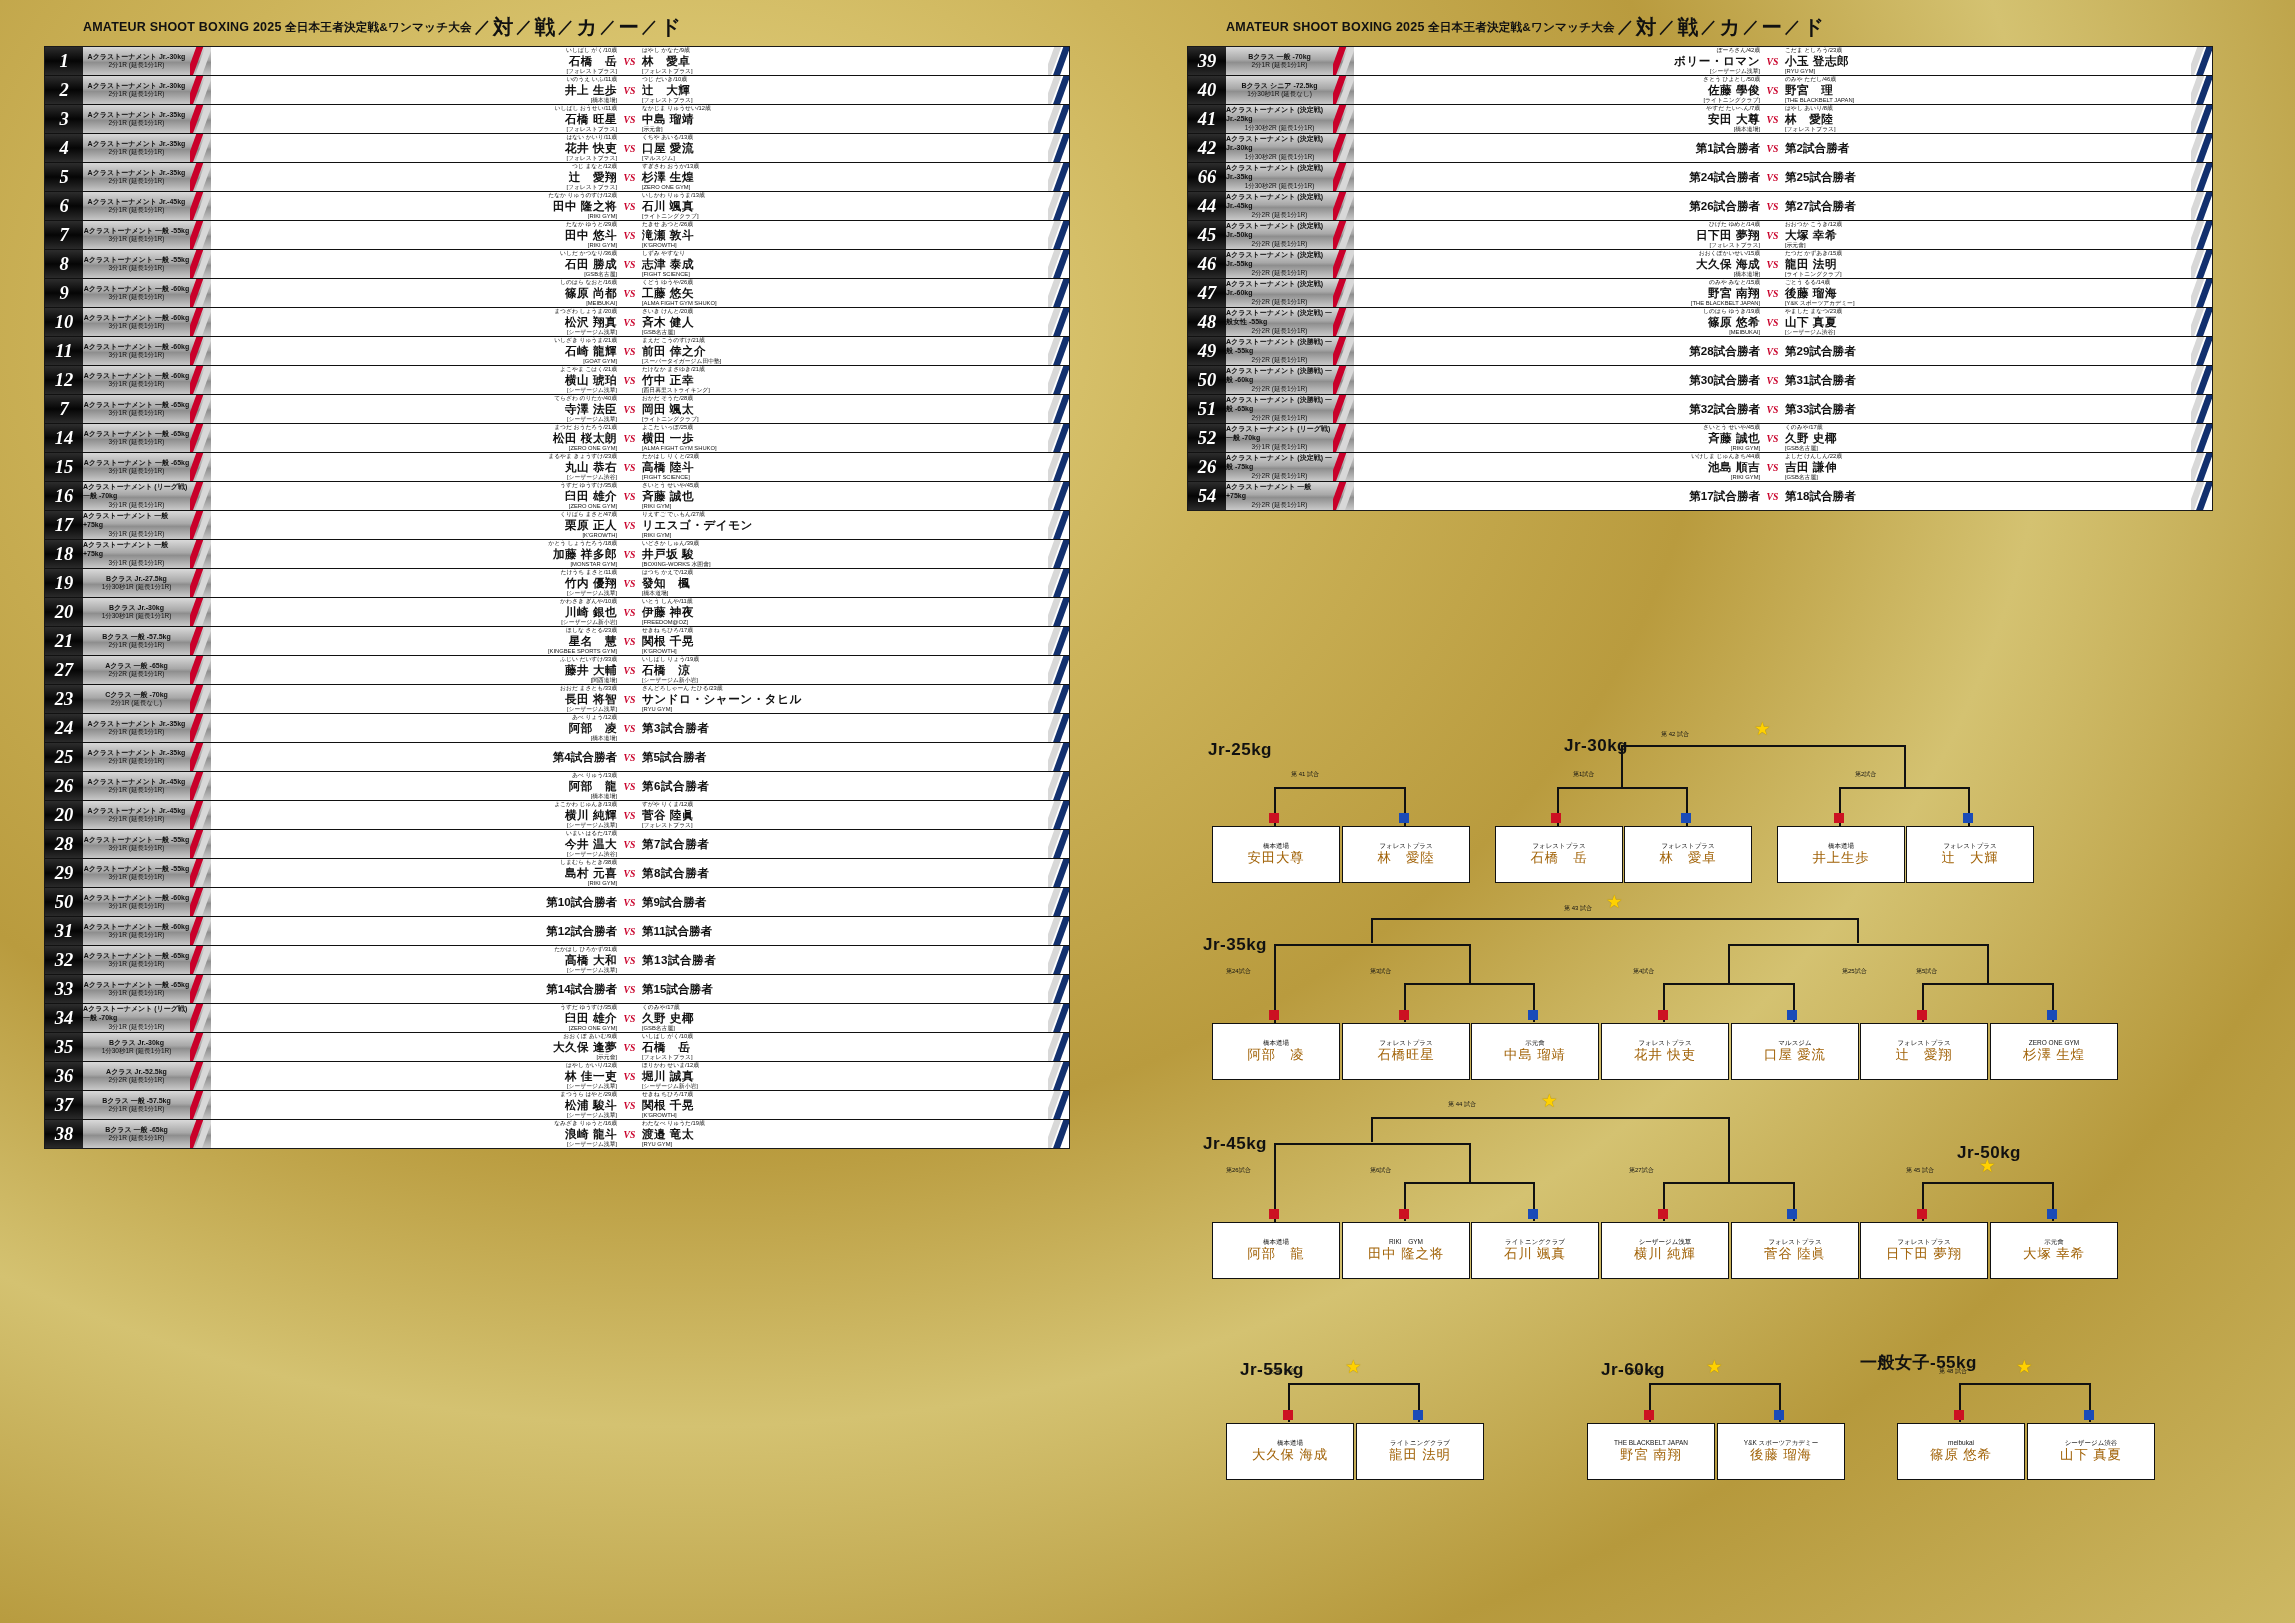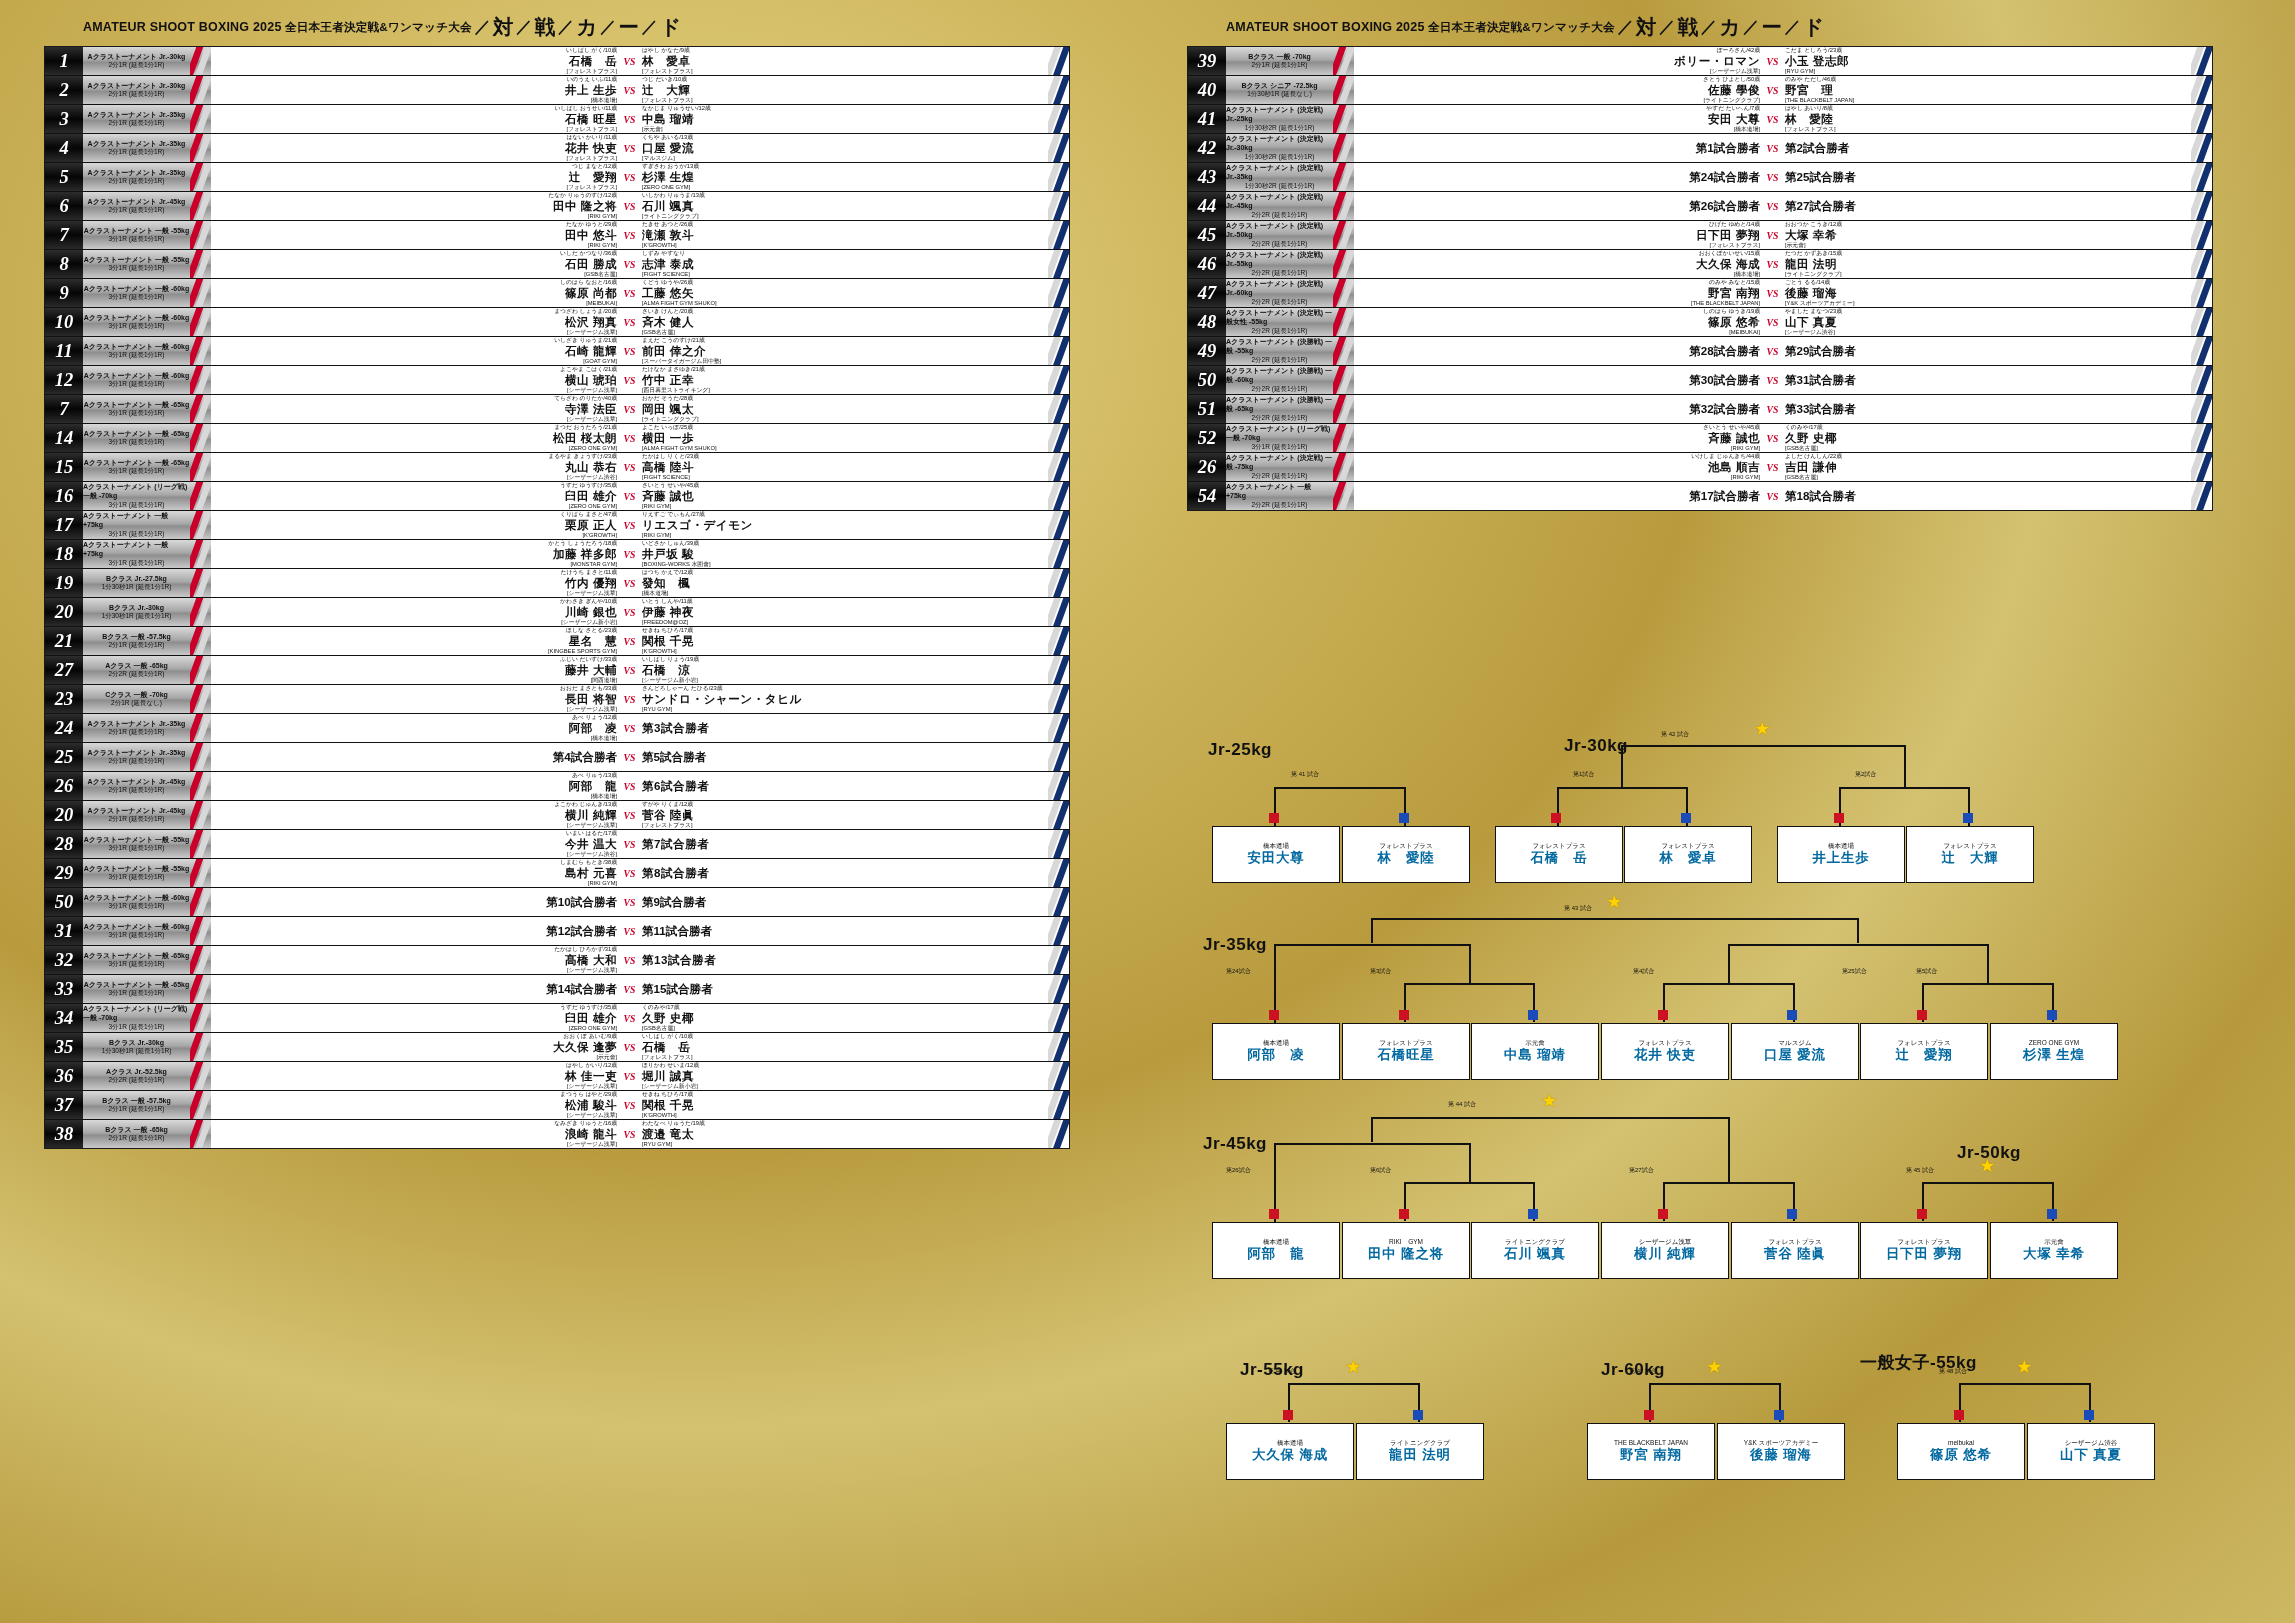--- a/index.html
+++ b/index.html
@@ -59,21 +59,21 @@
   .kana{font-size:5.8px;color:#111;line-height:1.2;white-space:nowrap;}
   .nm{font-size:11.6px;font-weight:bold;color:#111;letter-spacing:0.5px;white-space:nowrap;line-height:1.15;}
   .gym{font-size:5.8px;color:#111;line-height:1.2;white-space:nowrap;}
   .vs{font-size:9.7px;font-weight:bold;font-style:italic;color:#c9002a;margin:0 6.5px;font-family:"Liberation Serif",serif;}
   .winner{font-size:11.6px;font-weight:bold;color:#111;white-space:nowrap;}
 
   
   .brk-title{position:absolute;font-size:17px;font-weight:bold;color:#111;letter-spacing:0.5px;}
   .nameplate{position:absolute;background:#fff;border:0.9px solid #111;display:flex;flex-direction:column;align-items:center;justify-content:center;}
   .nameplate .gymname{font-size:6.5px;color:#111;line-height:1.3;white-space:nowrap;}
-  .nameplate .pname{font-size:13.4px;font-weight:bold;color:#0369a1;letter-spacing:0.9px;white-space:nowrap;line-height:1.25;}
+  .nameplate .pname{font-size:13.4px;font-weight:normal;color:#a16207;letter-spacing:0.9px;white-space:nowrap;line-height:1.25;}
   .bline{position:absolute;background:#111;}
   .bsq{position:absolute;width:10.2px;height:10.2px;}
   .bsq.red{background:#cc1122;}
   .bsq.blue{background:#1a4bb8;}
   .mlabel{position:absolute;font-size:6px;color:#111;white-space:nowrap;}
   .star{position:absolute;color:#ffd100;font-size:18.5px;line-height:1;text-shadow:0 0 0.9px #8a6b00;}
 </style>
 </head>
 <body>
 
@@ -1009,21 +1009,21 @@
             <div class="winner">第1試合勝者</div>
           </div>
           <div class="vs">VS</div>
           <div class="side r">
             <div class="winner">第2試合勝者</div>
           </div>
         </div>
         <div class="chevR"></div>
       </div>
       <div class="row">
-        <div class="num">43</div>
+        <div class="num">66</div>
         <div class="cls">
           <div class="c1">Aクラストーナメント (決定戦) Jr.-35kg</div>
           <div class="c2">1分30秒2R (延長1分1R)</div>
         </div>
         <div class="chev"></div>
         <div class="bout">
           <div class="side l">
             <div class="winner">第24試合勝者</div>
           </div>
           <div class="vs">VS</div>

